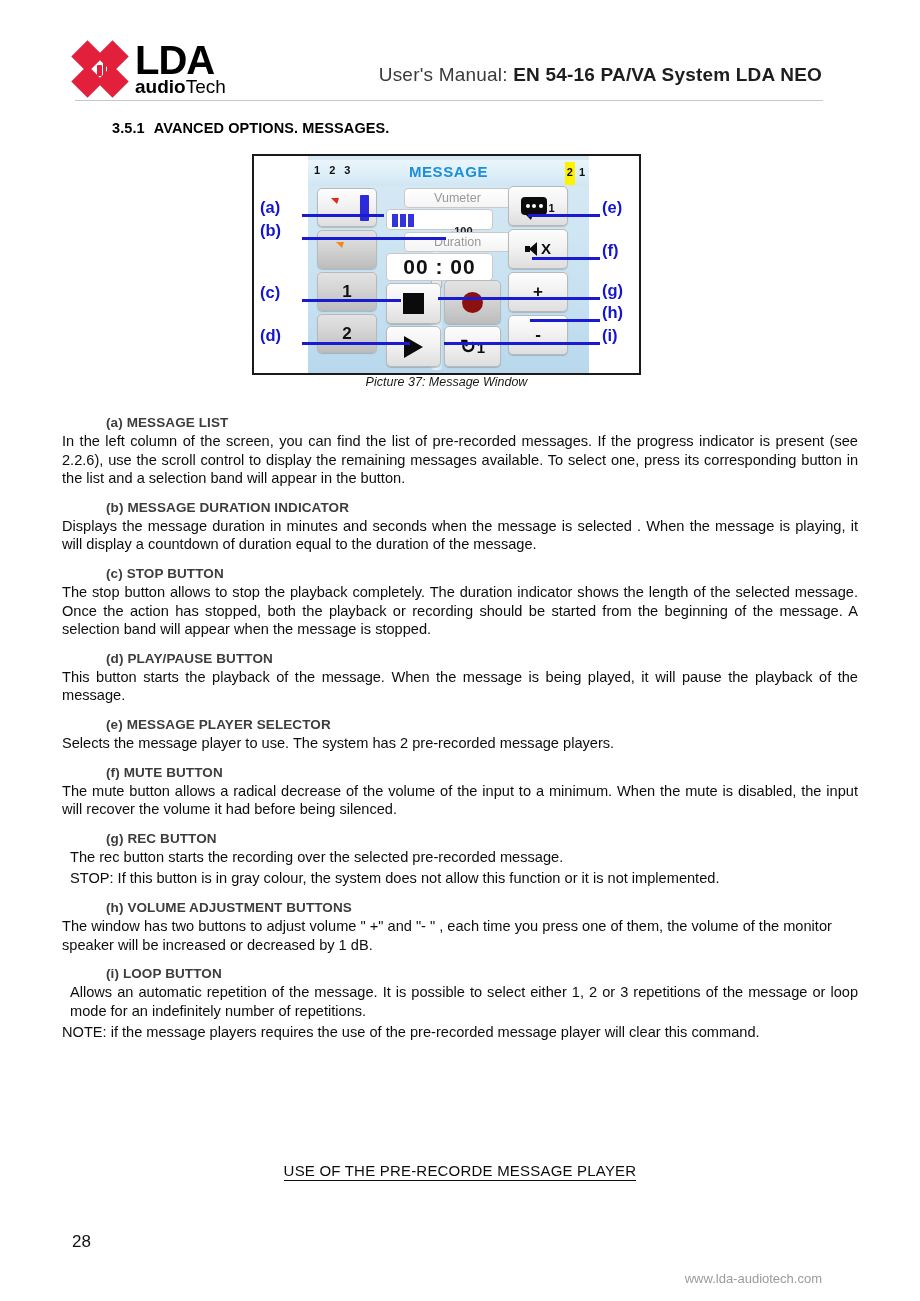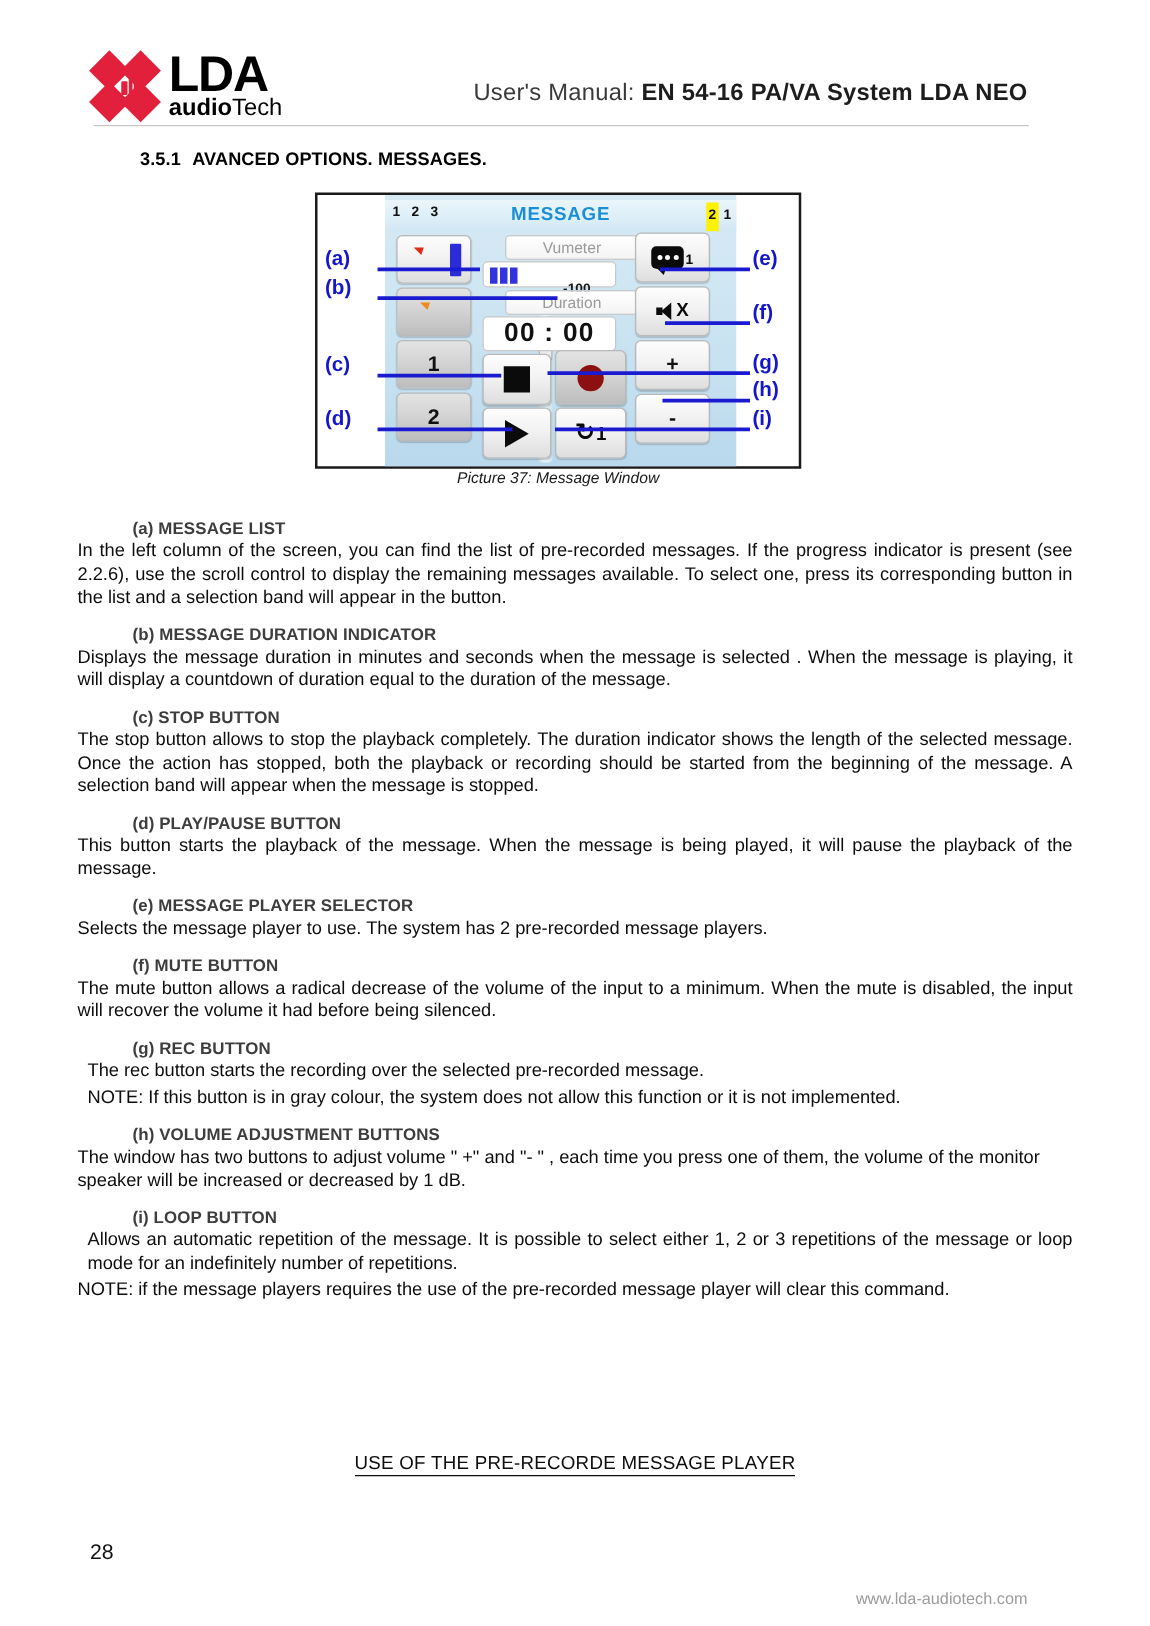--- a/index.html
+++ b/index.html
@@ -690,21 +690,21 @@
   </div>
 
   <div class="blk">
     <div class="sub-head">(f) MUTE BUTTON</div>
     <p class="para">The mute button allows a radical decrease of the volume of the input to a minimum. When the mute is disabled, the input will recover the volume it had before being silenced.</p>
   </div>
 
   <div class="blk">
     <div class="sub-head">(g) REC BUTTON</div>
     <p class="para nj ind" style="margin-bottom:3px;">The rec button starts the recording over the selected pre-recorded message.</p>
-    <p class="para ind">NOTE: If this button is in gray colour, the system does not allow this function or it is not implemented.</p>
+    <p class="para ind">STOP: If this button is in gray colour, the system does not allow this function or it is not implemented.</p>
   </div>
 
   <div class="blk">
     <div class="sub-head">(h) VOLUME ADJUSTMENT BUTTONS</div>
     <p class="para nj">The window has two buttons to adjust volume " +" and "- " , each time you press one of them, the volume of the monitor speaker will be increased or decreased by 1 dB.</p>
   </div>
 
   <div class="blk">
     <div class="sub-head">(i) LOOP BUTTON</div>
     <p class="para ind" style="margin-bottom:3px;">Allows an automatic repetition of the message. It is possible to select either 1, 2 or 3 repetitions of the message or loop mode for an indefinitely number of repetitions.</p>

